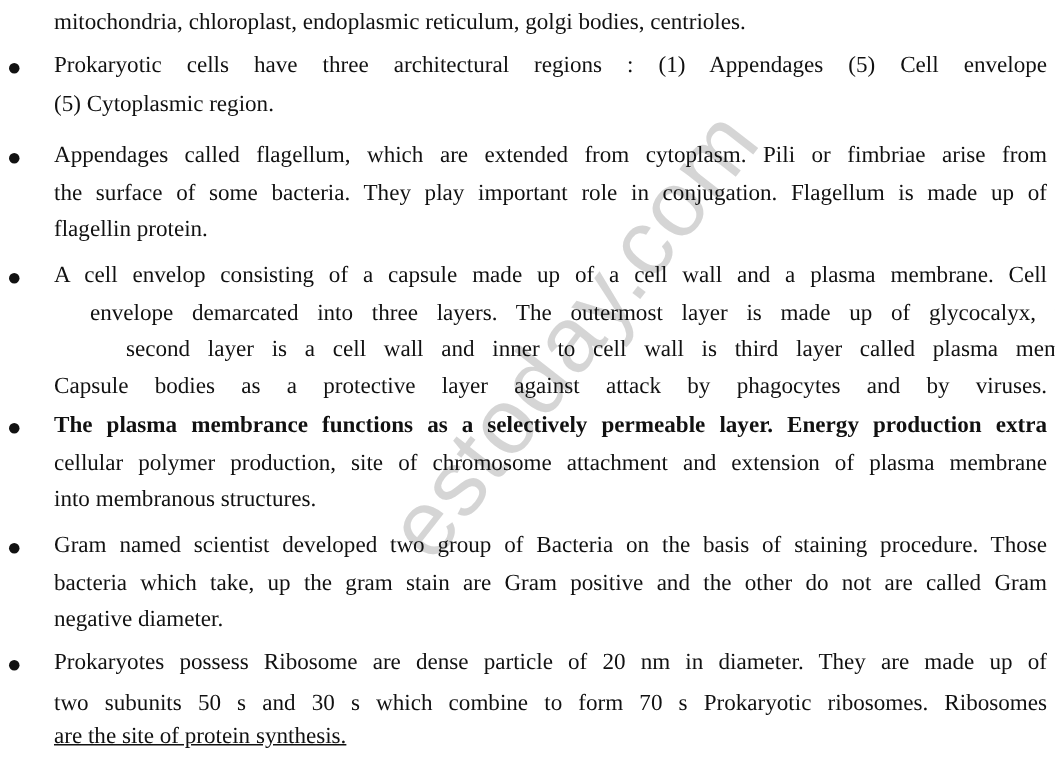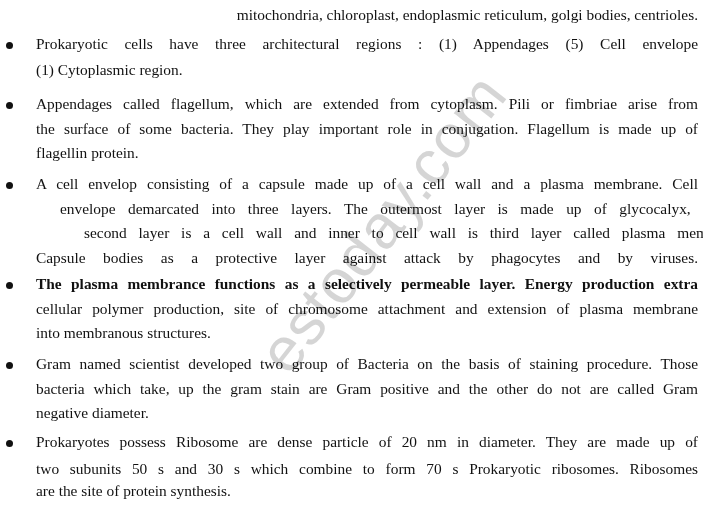--- a/index.html
+++ b/index.html
@@ -62,26 +62,26 @@
   </style>
 </head>
 <body>
 
 <div class="page">
 
   <div class="watermark">estoday.com</div>
 
   <div class="content">
 
-    <div class="line" style="top:6px;text-align:right;">mitochondria, chloroplast, endoplasmic reticulum, golgi bodies, centrioles.</div>
+    <div class="line" style="top:6px;">mitochondria, chloroplast, endoplasmic reticulum, golgi bodies, centrioles.</div>
 
     <div>
       <div class="bullet" style="top:42px;"></div>
       <div class="line justify" style="top:35px;">Prokaryotic cells have three architectural regions : (1) Appendages (5) Cell envelope</div>
-      <div class="line" style="top:61px;">(1) Cytoplasmic region.</div>
+      <div class="line" style="top:61px;">(5) Cytoplasmic region.</div>
     </div>
 
     <div>
       <div class="bullet" style="top:102px;"></div>
       <div class="line justify" style="top:95px;">Appendages called flagellum, which are extended from cytoplasm. Pili or fimbriae arise from</div>
       <div class="line justify" style="top:120px;">the surface of some bacteria. They play important role in conjugation. Flagellum is made up of</div>
       <div class="line" style="top:144px;">flagellin protein.</div>
     </div>
 
     <div>
@@ -103,17 +103,17 @@
       <div class="bullet" style="top:362px;"></div>
       <div class="line justify" style="top:355px;">Gram named scientist developed two group of Bacteria on the basis of staining procedure. Those</div>
       <div class="line justify" style="top:380px;">bacteria which take, up the gram stain are Gram positive and the other do not are called Gram</div>
       <div class="line" style="top:404px;">negative diameter.</div>
     </div>
 
     <div>
       <div class="bullet" style="top:440px;"></div>
       <div class="line justify" style="top:433px;">Prokaryotes possess Ribosome are dense particle of 20 nm in diameter. They are made up of</div>
       <div class="line justify" style="top:460px;">two subunits 50 s and 30 s which combine to form 70 s Prokaryotic ribosomes. Ribosomes</div>
-      <div class="line" style="top:482px;">are the site of protein synthesis.</div>
+      <div class="line" style="top:482px;text-decoration:underline;">are the site of protein synthesis.</div>
     </div>
 
   </div>
 </div>
 
 </body></html>

